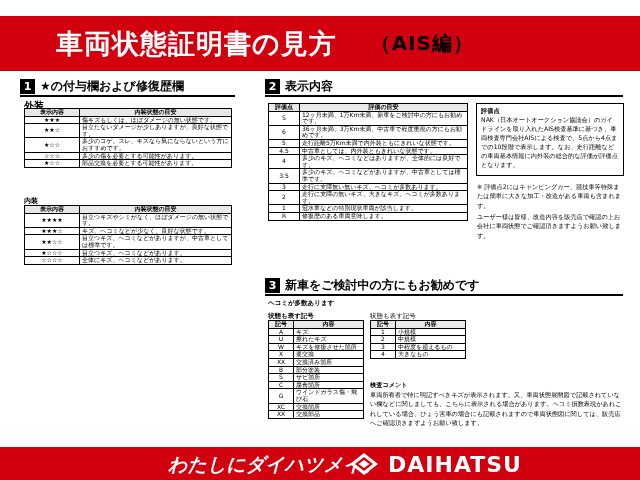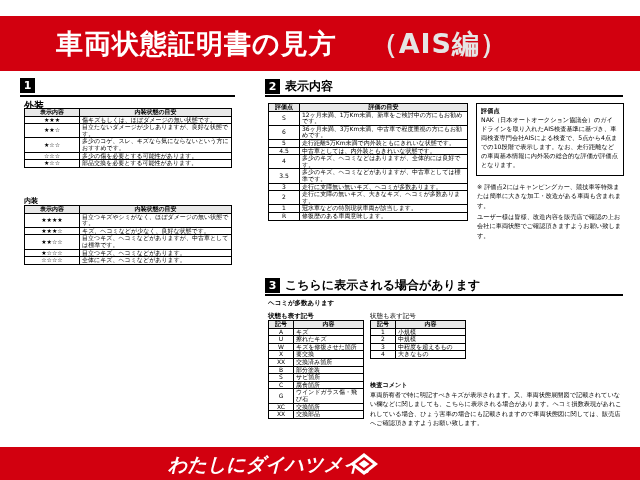--- a/index.html
+++ b/index.html
@@ -18,21 +18,21 @@
     position:absolute;left:0;top:0;width:640px;height:55px;
     background:#d2000f;
     display:flex;align-items:center;margin-top:16px;
   }
   .header-title{
     color:#fff;font-size:27px;font-weight:bold;letter-spacing:1px;
     margin-left:56px;
     white-space:nowrap;
   }
   .header-sub{
-    color:#e5e5e5;font-size:27px;font-weight:bold;letter-spacing:1px;
+    color:#000000;font-size:20px;font-weight:bold;letter-spacing:1px;
     margin-left:34px;white-space:nowrap;
   }
 
   
   .company{
     position:absolute;left:8px;top:58px;
     font-size:12px;font-weight:bold;
   }
 
   
@@ -107,20 +107,21 @@
   <div class="header">
     <div class="header-title">車両状態証明書の見方</div>
     <div class="header-sub">（AIS編）</div>
   </div>
 
 
   <div class="vrule" style="left:245px;top:72px;width:1px;height:262px;background:#fff;"></div>
 
   <div class="sec-head" style="left:20px;top:78px;">
     <div class="sec-num">1</div>
+    <div class="sec-title">★の付与欄および修復歴欄</div>
   </div>
   <div class="sec-rule" style="left:20px;top:95px;width:215px;"></div>
 
   <div class="subcap" style="left:24px;top:99px;font-size:10px;">外装</div>
 
   <table class="t" id="tbl-exterior" style="left:24px;top:108px;width:208px;">
       <thead>
         <tr>
           <th style="width: 50px;">表示内容</th>
           <th>内装状態の目安</th>
@@ -242,21 +243,21 @@
 
   <div class="notebox" style="left:476px;top:103px;width:148px;height:73px;">
     <div style="font-weight:bold;">評価点</div>
     <div>NAK（日本オートオークション協議会）のガイドラインを取り入れたAIS検査基準に基づき、車両検査専門会社AISによる検査で、5点から4点までの10段階で表示します。なお、走行距離などの車両基本情報に内外装の総合的な評価が評価点となります。</div>
   </div>
   <div class="noteplain" style="left:477px;top:182px;width:148px;">※ 評価点2にはキャンピングカー、競技車等特殊または簡単に大きな加工・改造がある車両も含まれます。</div>
   <div class="noteplain" style="left:477px;top:212px;width:148px;">ユーザー様は皆様、改造内容を販売店で確認の上お会社に車両状態でご確認頂きますようお願い致します。</div>
 
   <div class="sec-head" style="left:265px;top:277px;">
     <div class="sec-num">3</div>
-    <div class="sec-title">こちらに表示される場合があります</div>
+    <div class="sec-title">新車をご検討中の方にもお勧めです</div>
   </div>
   <div class="sec-rule" style="left:265px;top:294px;width:358px;"></div>
 
   <div class="smallcap" style="left:268px;top:299px;">ヘコミが多数あります</div>
 
   <div class="smallcap" style="left:268px;top:312px;font-weight:bold;">状態も表す記号</div>
   <table class="t" id="tbl-cond-left" style="left:268px;top:320px;width:96px;">
       <thead>
         <tr>
           <th style="width: 20px;">記号</th>
@@ -342,14 +343,15 @@
   <div class="noteplain" style="left:370px;top:380px;width:255px;font-weight:bold;">検査コメント</div>
   <div class="noteplain" style="left:370px;top:390px;width:255px;">車両所有者で特に明記すべきキズが表示されます。又、車両状態展開図で記載されていない欄などに関しましても、こちらに表示される場合があります。ヘコミ損数表現があれこれしている場合、ひょう害車の場合にも記載されますので車両状態図に関しては、販売店へご確認頂きますようお願い致します。</div>
 
   <div class="footer"></div>
   <div class="slogan">わたしにダイハツメイ。</div>
   <svg class="dmark" viewBox="0 0 32 26">
     <path d="M16 2 L30 13 L16 24 L2 13 Z" fill="#ffffff"></path>
     <path d="M16 6 L25 13 L16 20 L7 13 Z" fill="#d2000f"></path>
     <path d="M16 9 L21.5 13 L16 17 L10.5 13 Z" fill="#ffffff"></path>
   </svg>
+  <div class="brand">DAIHATSU</div>
 
 </div>
 
 </body></html>

